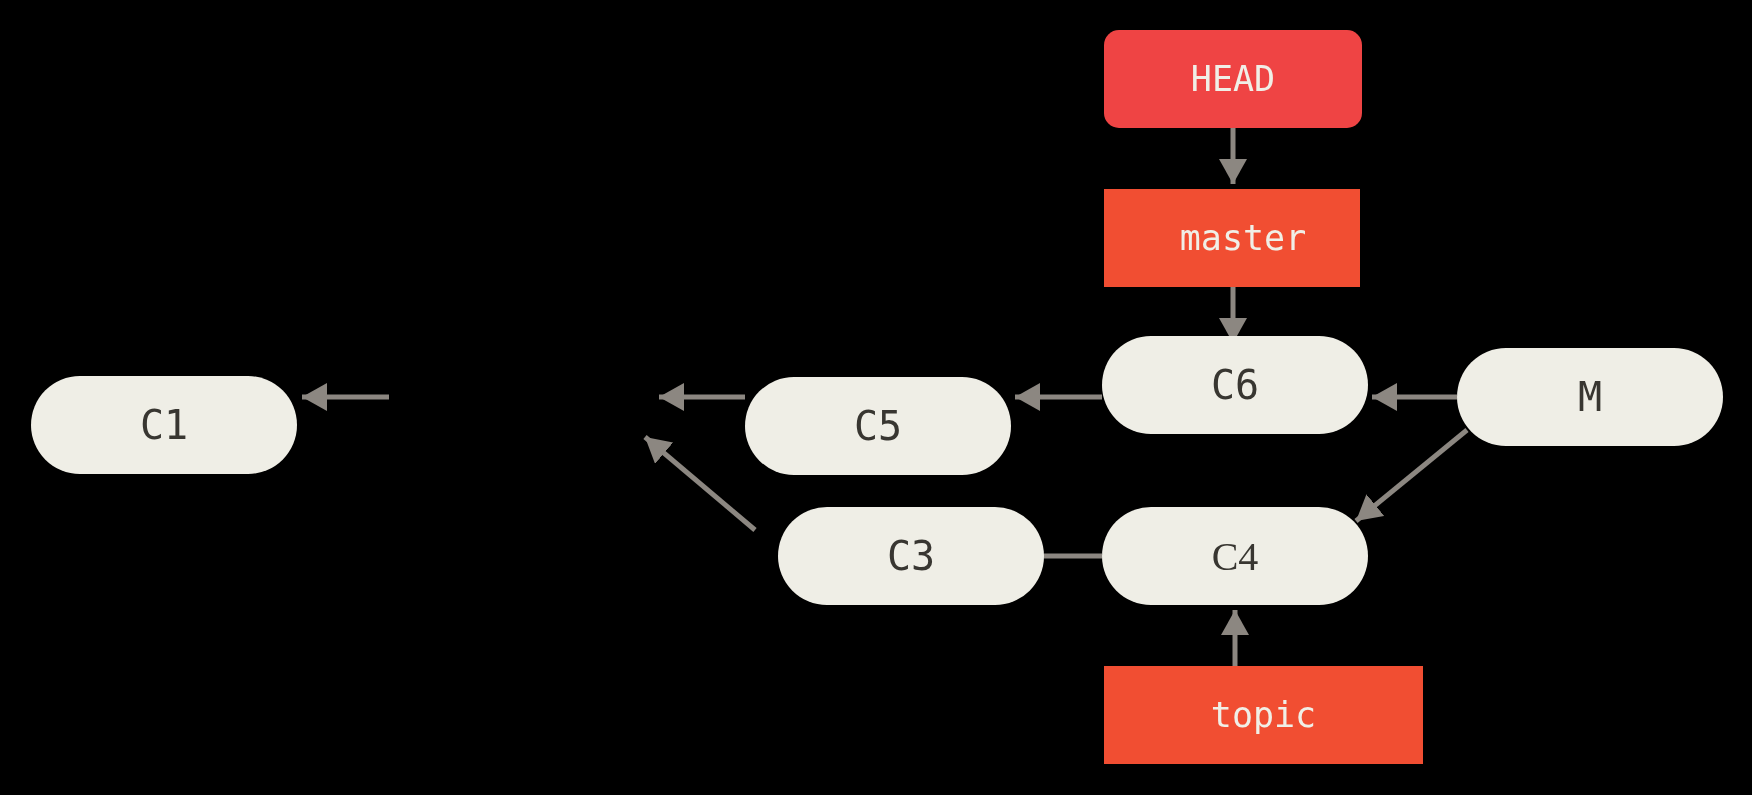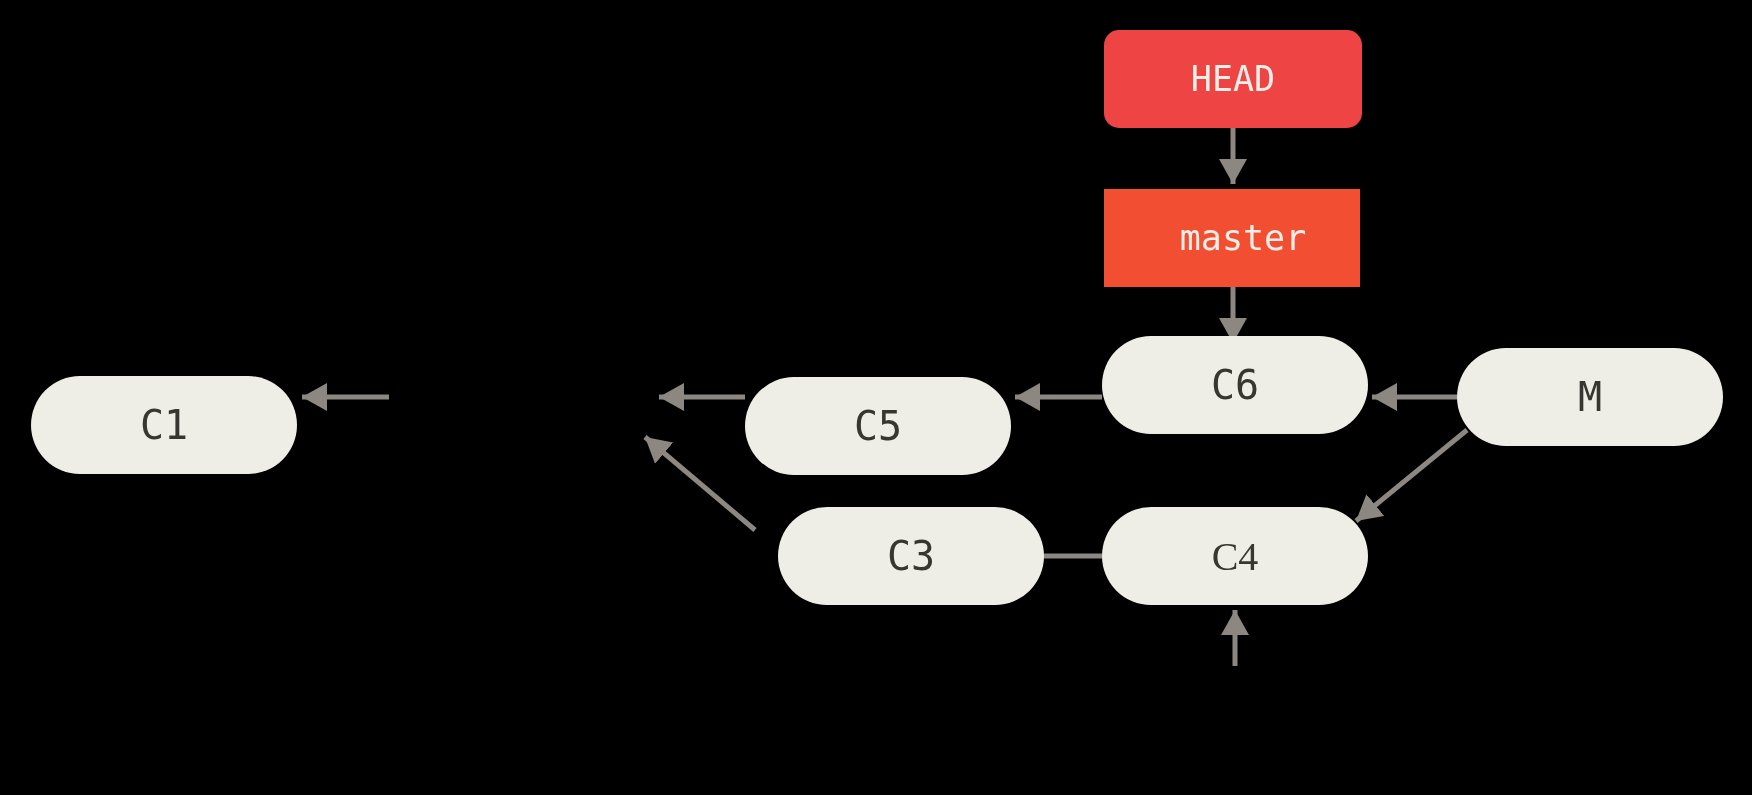--- a/index.html
+++ b/index.html
@@ -90,14 +90,15 @@
 
   <div id="n-c1" class="node commit">C1</div>
   <div id="n-c5" class="node commit">C5</div>
   <div id="n-c6" class="node commit">C6</div>
   <div id="n-m" class="node commit">M</div>
   <div id="n-c3" class="node commit">C3</div>
   <div id="n-c4" class="node commit">C4</div>
 
   <div id="n-head" class="node ref ref-teal">HEAD</div>
   <div id="n-master" class="node ref ref-orange">master</div>
+  <div id="n-topic" class="node ref ref-orange">topic</div>
 
 </div>
 
 </body></html>

